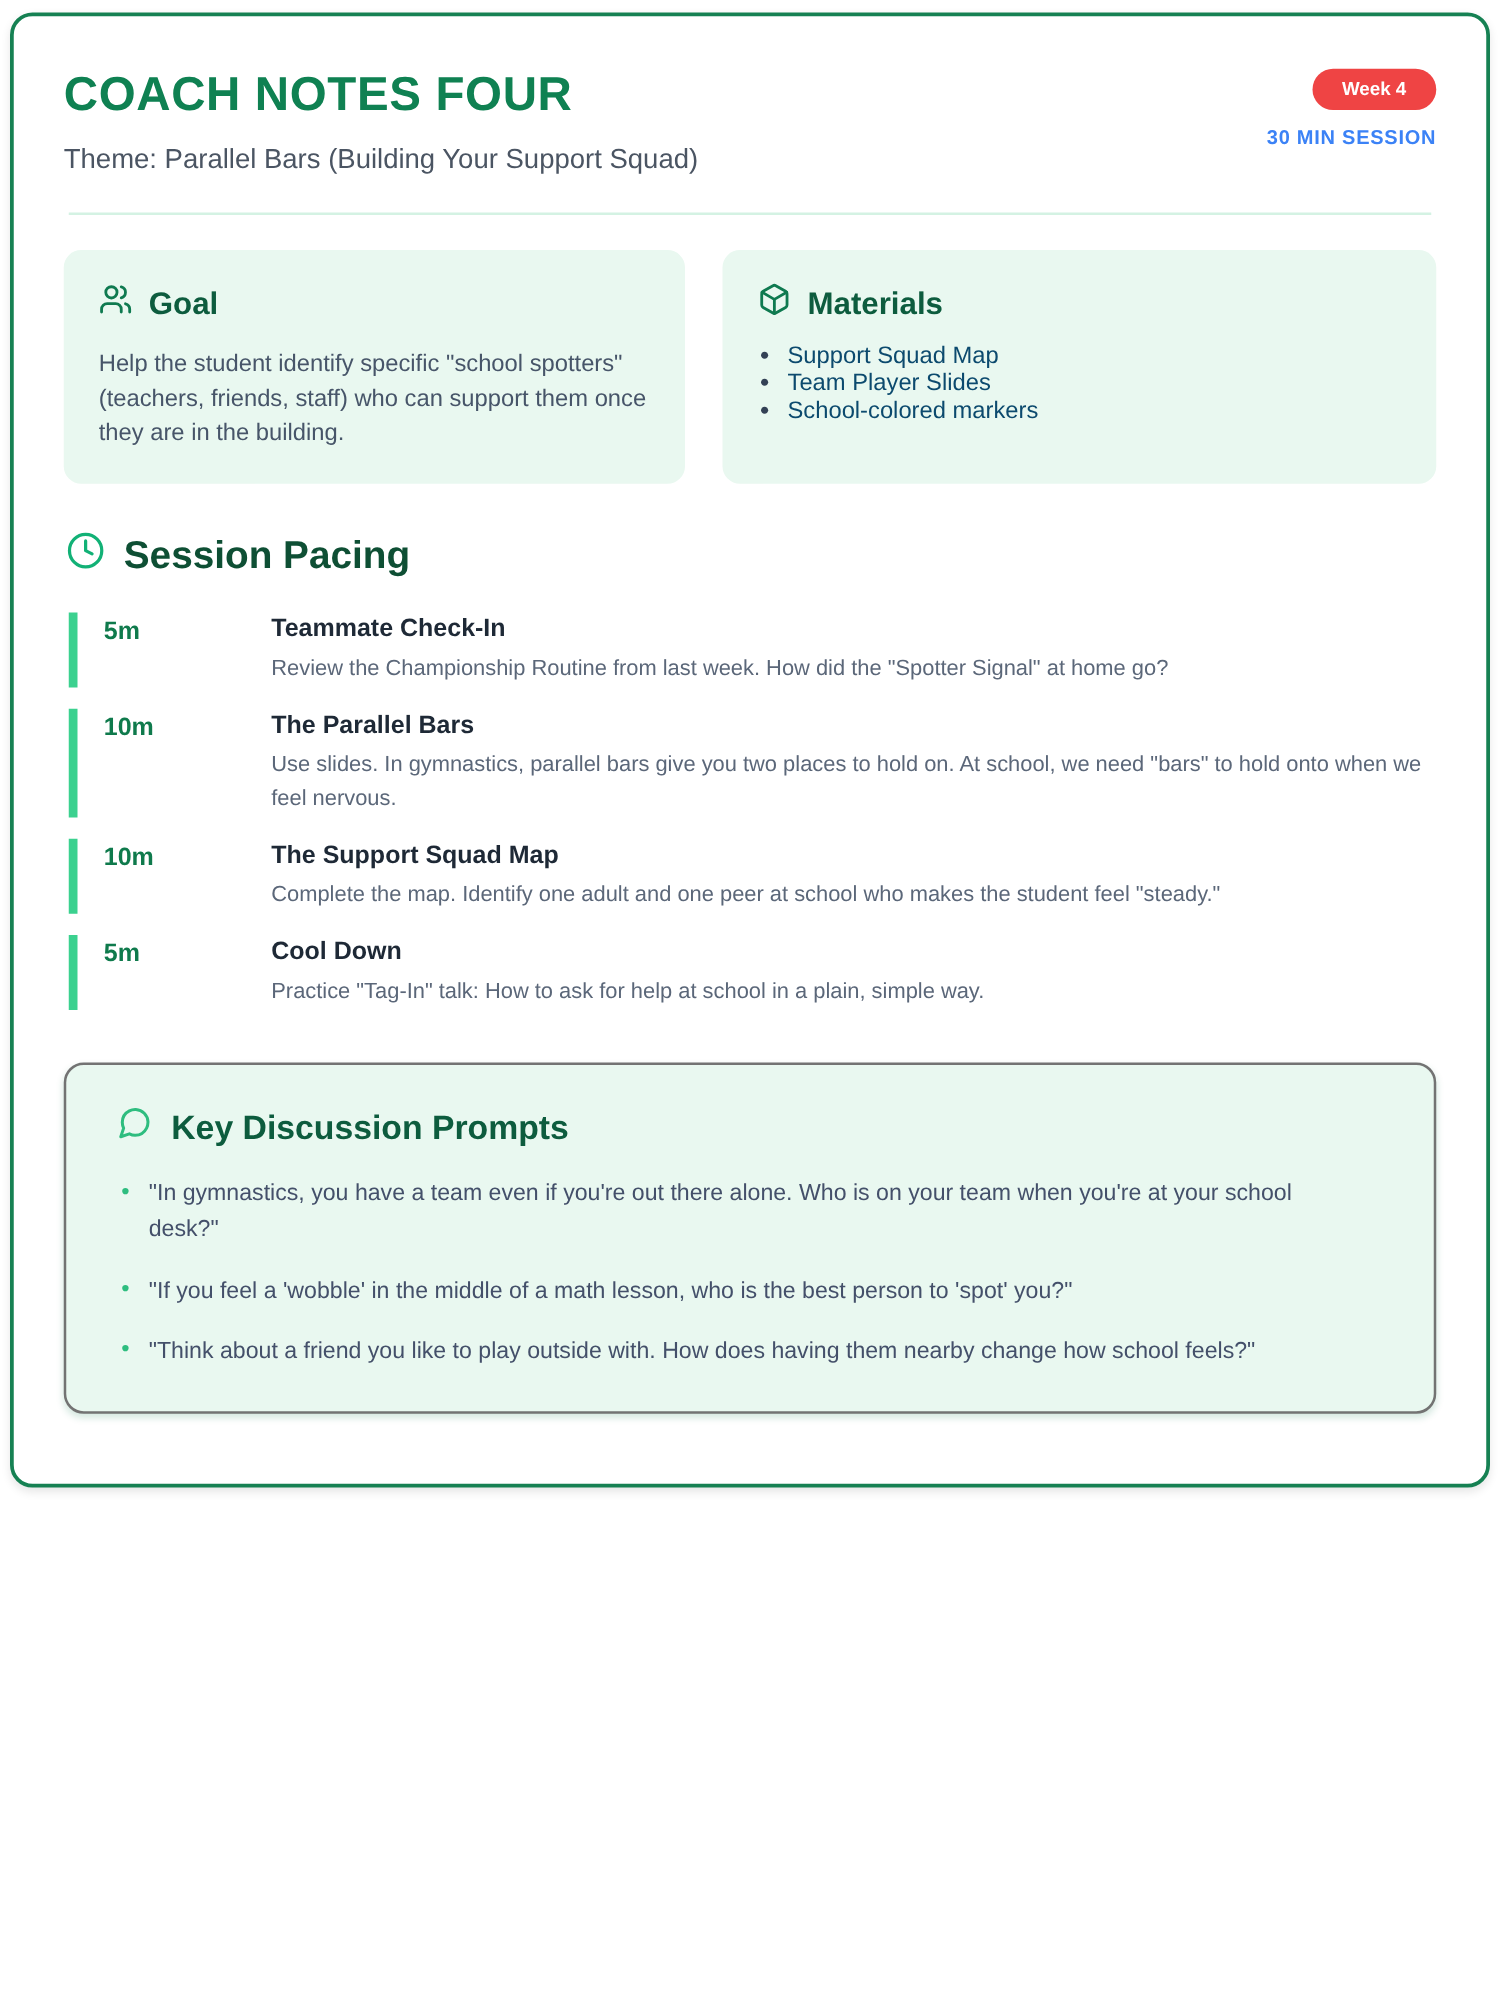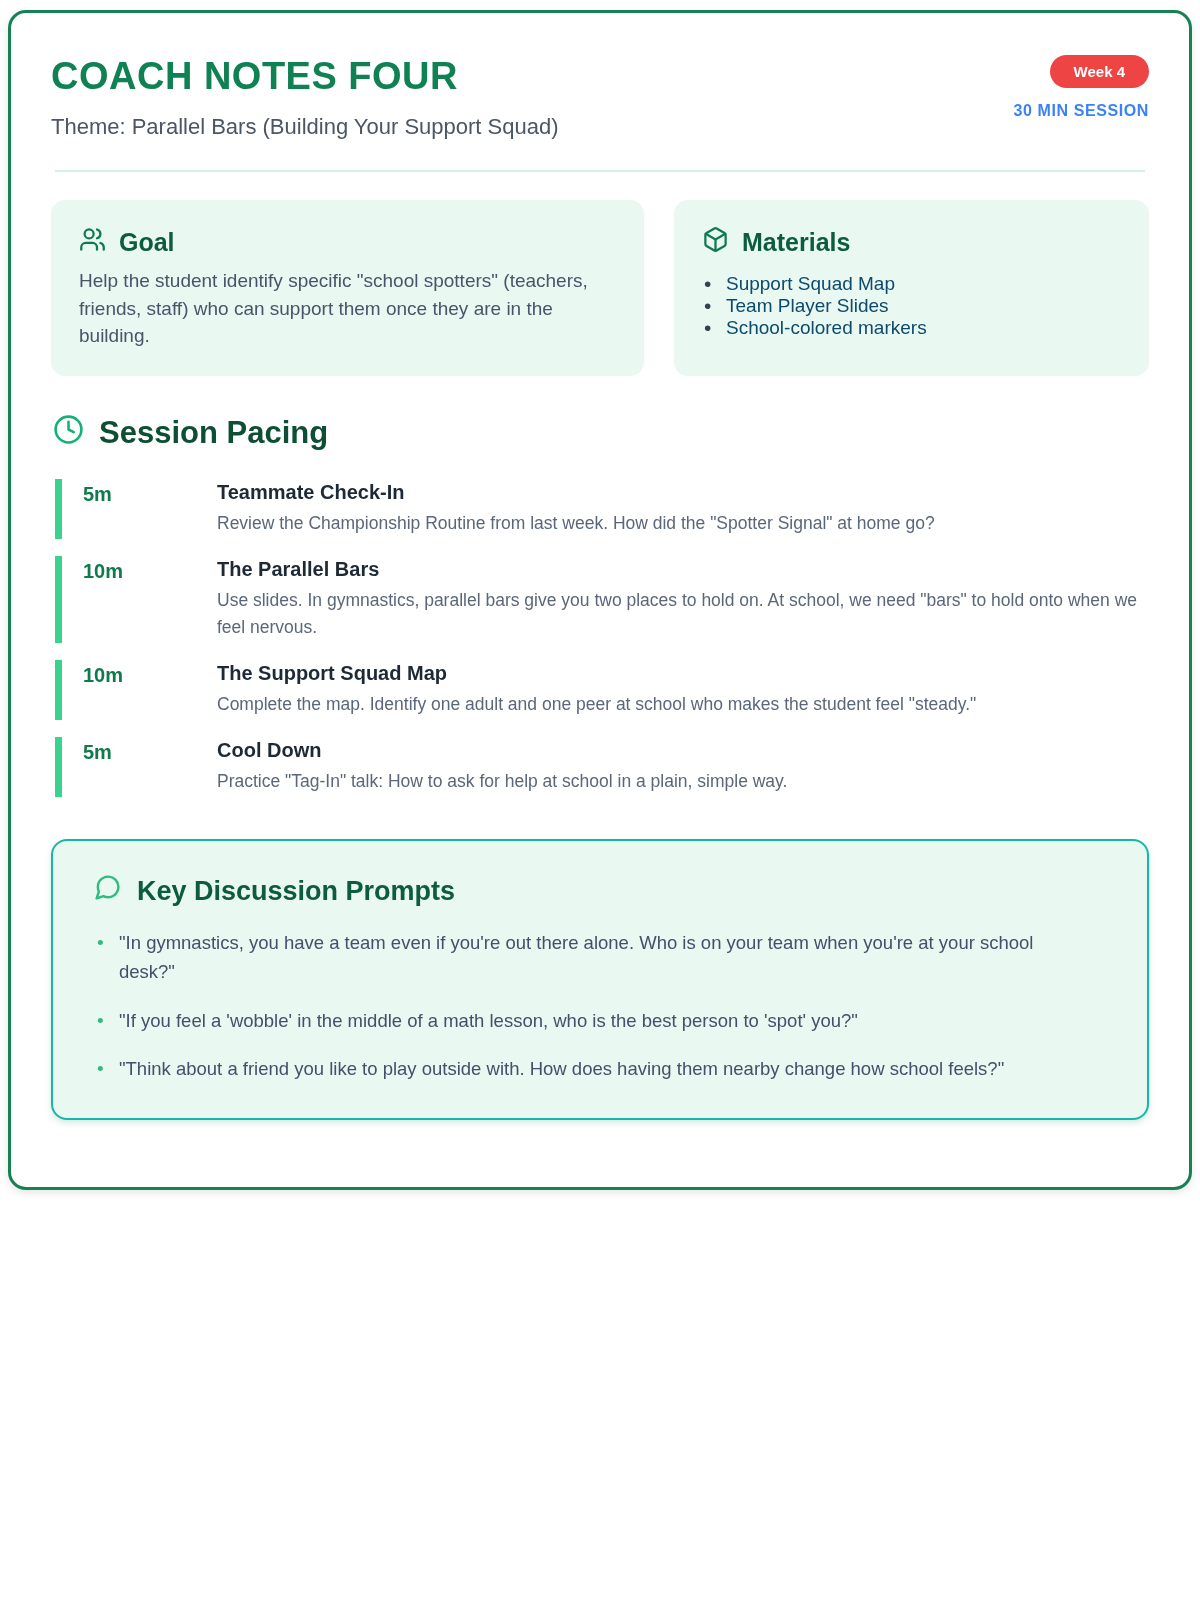--- a/index.html
+++ b/index.html
@@ -26,41 +26,41 @@
     display:inline-block; background:#ef4444; color:#ffffff;
     font-size:15px; font-weight:700; padding:8px 24px; border-radius:999px;
   }
   .session-length { font-size:16px; font-weight:700; color:#3b82f6; letter-spacing:0.6px; margin-top:14px; }
 
   .divider { border:none; border-top:2px solid #d4f2e3; margin:30px 4px 0 4px; }
 
   
   .cards-row { display:flex; gap:30px; margin-top:28px; }
   .info-card { background:#e9f8f0; border-radius:14px; padding:26px 28px; }
-  .goal-card { width:593px; }
+  .goal-card { width:497px; }
   .materials-card { flex:1; }
   .card-heading { display:flex; align-items:center; gap:13px; font-size:25px; font-weight:800; color:#0d5c3e; }
   .card-heading svg { width:27px; height:27px; stroke:#0f7a50; }
-  .info-text { font-size:19px; line-height:1.45; color:#475569; margin-top:8px; }
+  .info-text { font-size:19px; line-height:1.45; color:#475569; margin-top:18px; }
   .materials-list { list-style:none; margin-top:14px; }
   .materials-list li { position:relative; padding-left:24px; font-size:19px; color:#0c4a6e; margin-top:0; }
   .materials-list li::before { content:"•"; position:absolute; left:2px; top:-1px; color:#334155; font-size:21px; }
 
   
   .section-heading { display:flex; align-items:center; gap:15px; font-size:31px; font-weight:800; color:#0e4f34; margin:38px 0 26px 2px; }
   .section-heading svg { width:31px; height:31px; stroke:#12b176; }
   .pacing-item { display:flex; align-items:flex-start; border-left:7px solid #3bd18f; margin:0 0 17px 4px; padding:2px 0;gap:30px; }
   .pacing-time { width:125px; flex:none; padding-left:21px; font-size:20px; font-weight:700; color:#0f7a4c; padding-top:2px; }
   .pacing-title { font-size:20px; font-weight:700; color:#1e2936; }
   .pacing-desc { font-size:17.5px; color:#5b6779; line-height:1.55; margin-top:6px; max-width:930px; }
 
   
   .prompts-card {
     margin-top:42px; background:#e9f8f0;
-    border:2px solid #14b8a6; border-radius:16px;
+    border:2px solid #737373; border-radius:16px;
     padding:32px 36px 34px 36px;
     box-shadow:0 3px 6px rgba(21,128,83,0.18);
   }
   .prompts-heading { display:flex; align-items:center; gap:15px; font-size:27px; font-weight:800; color:#0d5c3e; margin-left:4px; }
   .prompts-heading svg { width:29px; height:29px; stroke:#2ebd7f; }
   .prompts-list { list-style:none; margin-top:10px; }
   .prompts-list li { position:relative; padding-left:30px; font-size:18.5px; color:#44506a; line-height:1.55; margin-top:20px; max-width:1000px; }
   .prompts-list li::before { content:"•"; position:absolute; left:8px; top:-1px; color:#2ebd7f; font-size:19px; }
 </style>
 </head>

